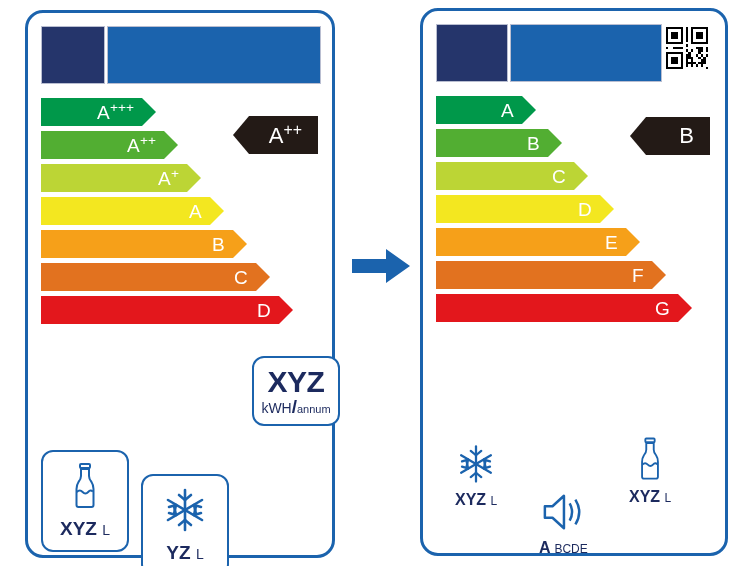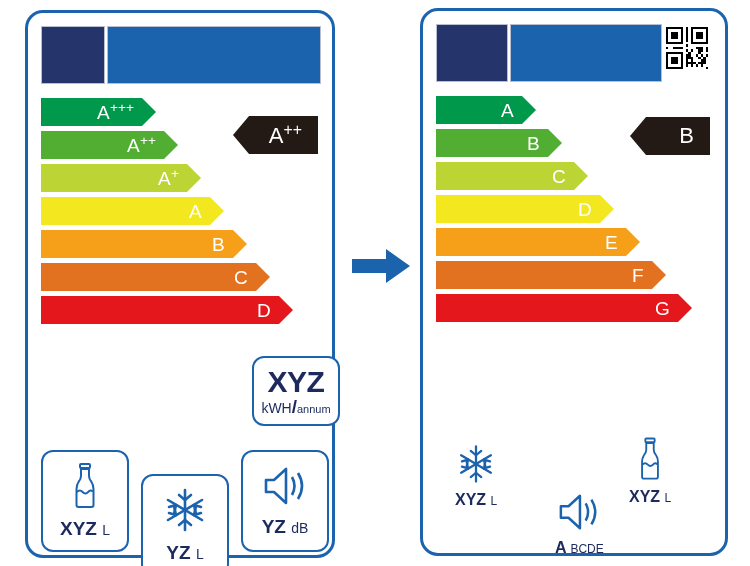--- a/index.html
+++ b/index.html
@@ -248,32 +248,20 @@
           <line x1="11" y1="20" x2="13" y2="29"></line>
             <line x1="6" y1="27" x2="13" y2="29"></line>
           <line x1="33" y1="28" x2="31" y2="19"></line>
             <line x1="38" y1="21" x2="31" y2="19"></line>
         </g>
       </svg>
     </span>
     <span class="fb-value">YZ <span class="unit">L</span></span>
   </div>
 
-  <div class="feature-box" style="left:213px; top:437px; width:88px; height:102px;">
-    <span class="icon-slot">
-      <svg width="46" height="44" viewBox="0 0 46 44">
-        <g stroke="#1b63ad" stroke-width="2.6" fill="none" stroke-linejoin="round">
-          <path d="M4 16 L12 16 L24 5 L24 39 L12 28 L4 28 Z"></path>
-          <path d="M30 13 q5 9 0 18"></path>
-          <path d="M36 9 q8 13 0 26"></path>
-        </g>
-      </svg>
-    </span>
-    <span class="fb-value">YZ <span class="unit">dB</span></span>
-  </div>
 </div>
 
 <svg id="transition-arrow" viewBox="0 0 60 40">
   <path d="M0 13 L34 13 L34 3 L58 20 L34 37 L34 27 L0 27 Z" fill="#1b63ad"></path>
 </svg>
 
 <div class="label-card" id="label-new">
 
   <div class="header-row" style="left:13px; top:13px; width:226px; height:58px;">
     <div class="header-flag" style="width:72px;"></div>
@@ -618,21 +606,21 @@
           <line x1="11" y1="20" x2="13" y2="29"></line>
             <line x1="6" y1="27" x2="13" y2="29"></line>
           <line x1="33" y1="28" x2="31" y2="19"></line>
             <line x1="38" y1="21" x2="31" y2="19"></line>
         </g>
       </svg>
     </span>
     <span class="fi-value">XYZ <span class="unit">L</span></span>
   </div>
 
-  <div class="feature-item" style="left:132px; top:480px;">
+  <div class="feature-item" style="left:116px; top:480px;">
     <span class="icon-slot">
       <svg width="44" height="42" viewBox="0 0 46 44">
         <g stroke="#1b63ad" stroke-width="2.6" fill="none" stroke-linejoin="round">
           <path d="M4 16 L12 16 L24 5 L24 39 L12 28 L4 28 Z"></path>
           <path d="M30 13 q5 9 0 18"></path>
           <path d="M36 9 q8 13 0 26"></path>
         </g>
       </svg>
     </span>
     <span class="fi-value">A <span class="unit">BCDE</span></span>

